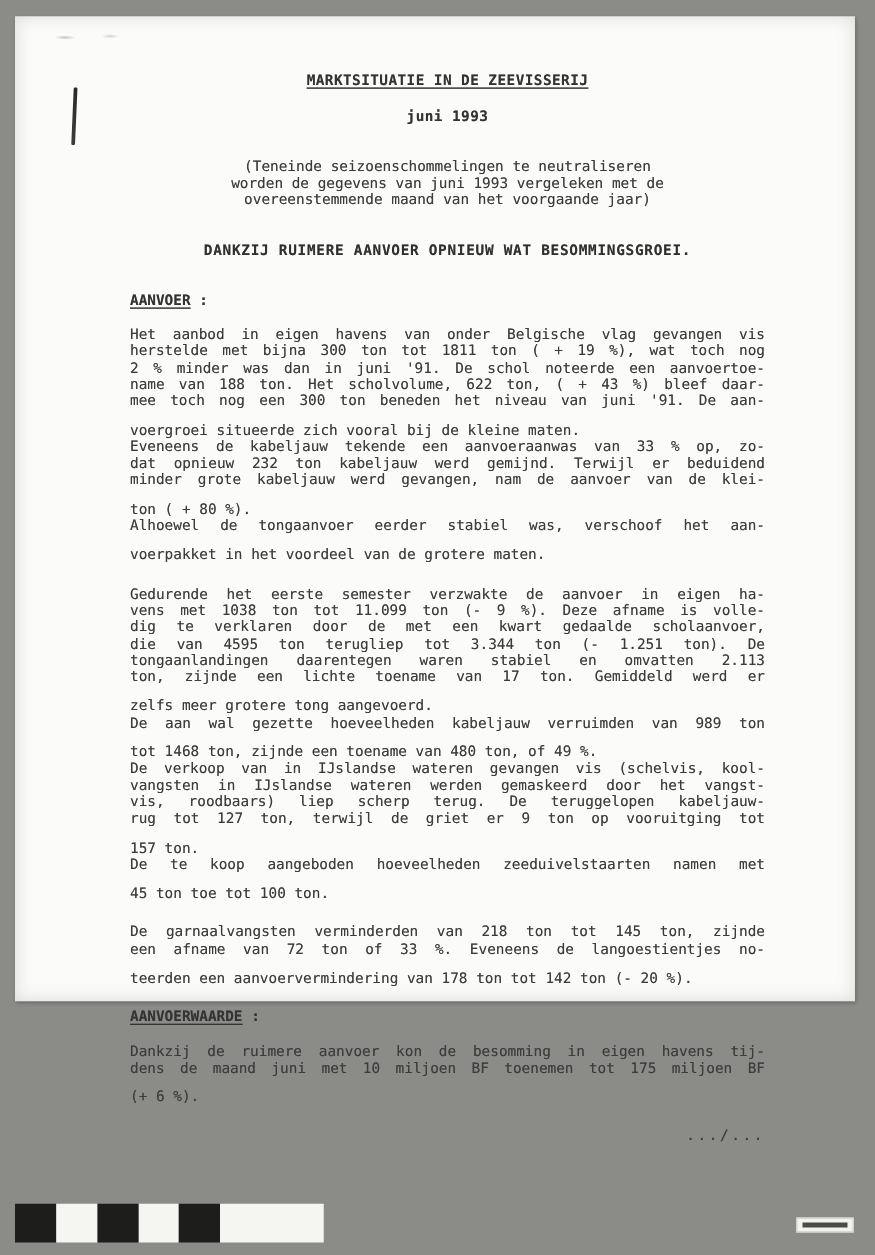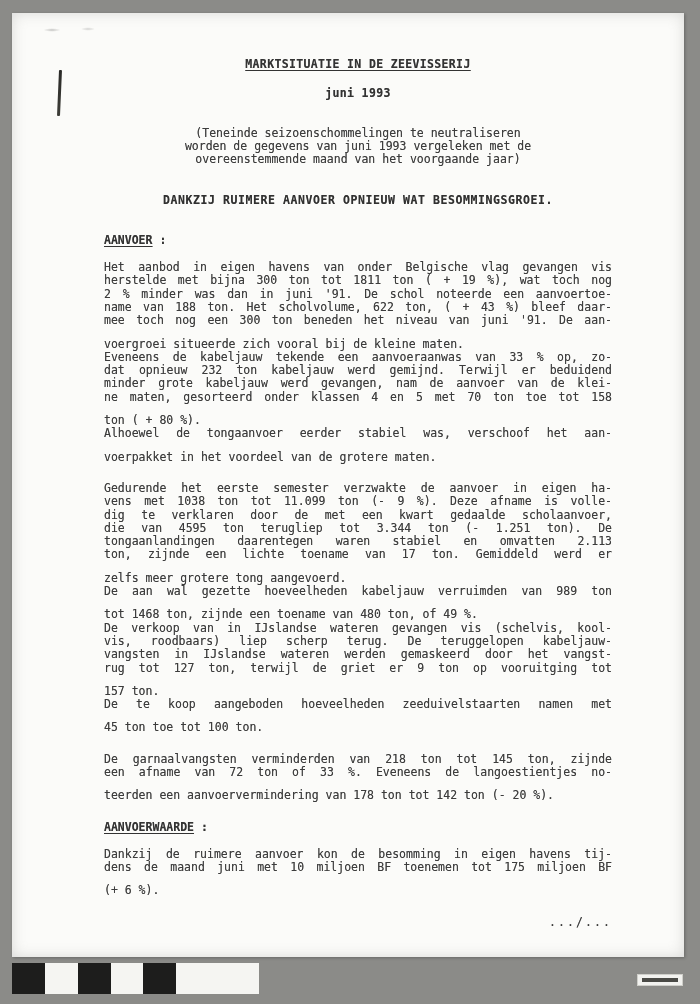--- a/index.html
+++ b/index.html
@@ -5,21 +5,21 @@
   * { margin: 0; padding: 0; box-sizing: border-box; }
   html, body { width: 700px; height: 1004px; overflow: hidden; }
   body {
     position: relative;
     background: var(--scanner-bg, #8b8b88);
     font-family: "DejaVu Sans Mono", "Liberation Mono", monospace;
   }
   .page {
     position: absolute;
     left: 12px; top: 13px;
-    width: 672px; height: 944px;
+    width: 672px; height: 788px;
     background: var(--paper, #fbfbf9);
     box-shadow: inset 0 0 14px rgba(120,120,115,0.25), 1px 1px 3px rgba(0,0,0,0.25);
   }
   .content {
     position: absolute;
     left: 0; top: 0; right: 0; bottom: 0;
     padding: 45px 72px 0 92px;
     color: var(--ink, #3c3c3c);
     font-size: 11.5px;
     line-height: 13.3px;
@@ -113,38 +113,37 @@
         <div class="block">
           <div class="line">Het aanbod in eigen havens van onder Belgische vlag gevangen vis</div>
           <div class="line">herstelde met bijna 300 ton tot 1811 ton ( + 19 %), wat toch nog</div>
           <div class="line">2 % minder was dan in juni '91. De schol noteerde een aanvoertoe-</div>
           <div class="line">name van 188 ton. Het scholvolume, 622 ton, ( + 43 %) bleef daar-</div>
           <div class="line">mee toch nog een 300 ton beneden het niveau van juni '91. De aan-</div>
           <div class="line nj">voergroei situeerde zich vooral bij de kleine maten.</div>
           <div class="line">Eveneens de kabeljauw tekende een aanvoeraanwas van 33 % op, zo-</div>
           <div class="line">dat opnieuw 232 ton kabeljauw werd gemijnd. Terwijl er beduidend</div>
           <div class="line">minder grote kabeljauw werd gevangen, nam de aanvoer van de klei-</div>
-          <div class="line">ne maten, gesorteerd onder klassen 4 en 5 met 70 ton toe tot 158</div>
           <div class="line nj">ton ( + 80 %).</div>
           <div class="line">Alhoewel de tongaanvoer eerder stabiel was, verschoof het aan-</div>
           <div class="line nj">voerpakket in het voordeel van de grotere maten.</div>
         </div>
         <div class="block">
           <div class="line">Gedurende het eerste semester verzwakte de aanvoer in eigen ha-</div>
           <div class="line">vens met 1038 ton tot 11.099 ton (- 9 %). Deze afname is volle-</div>
           <div class="line">dig te verklaren door de met een kwart gedaalde scholaanvoer,</div>
           <div class="line">die van 4595 ton terugliep tot 3.344 ton (- 1.251 ton). De</div>
           <div class="line">tongaanlandingen daarentegen waren stabiel en omvatten 2.113</div>
           <div class="line">ton, zijnde een lichte toename van 17 ton. Gemiddeld werd er</div>
           <div class="line nj">zelfs meer grotere tong aangevoerd.</div>
           <div class="line">De aan wal gezette hoeveelheden kabeljauw verruimden van 989 ton</div>
           <div class="line nj">tot 1468 ton, zijnde een toename van 480 ton, of 49 %.</div>
           <div class="line">De verkoop van in IJslandse wateren gevangen vis (schelvis, kool-</div>
+          <div class="line">vangsten in IJslandse wateren werden gemaskeerd door het vangst-</div>
           <div class="line">vis, roodbaars) liep scherp terug. De teruggelopen kabeljauw-</div>
-          <div class="line">vangsten in IJslandse wateren werden gemaskeerd door het vangst-</div>
           <div class="line">rug tot 127 ton, terwijl de griet er 9 ton op vooruitging tot</div>
           <div class="line nj">157 ton.</div>
           <div class="line">De te koop aangeboden hoeveelheden zeeduivelstaarten namen met</div>
           <div class="line nj">45 ton toe tot 100 ton.</div>
         </div>
         <div class="block">
           <div class="line">De garnaalvangsten verminderden van 218 ton tot 145 ton, zijnde</div>
           <div class="line">een afname van 72 ton of 33 %. Eveneens de langoestientjes no-</div>
           <div class="line nj">teerden een aanvoervermindering van 178 ton tot 142 ton (- 20 %).</div>
         </div>

